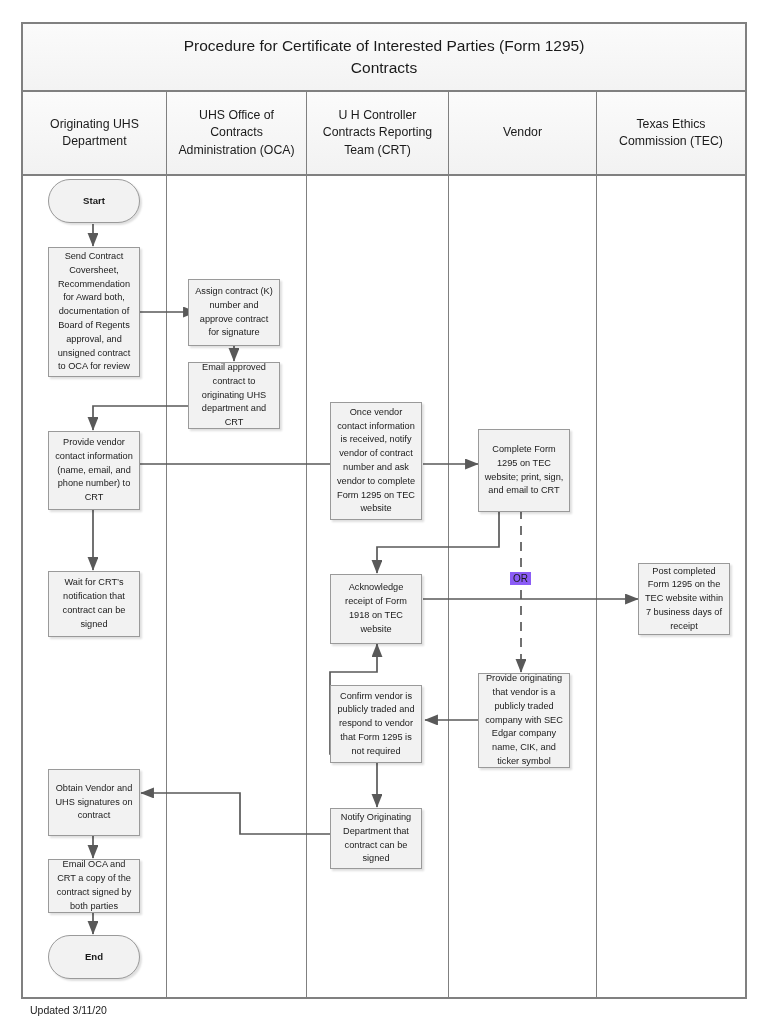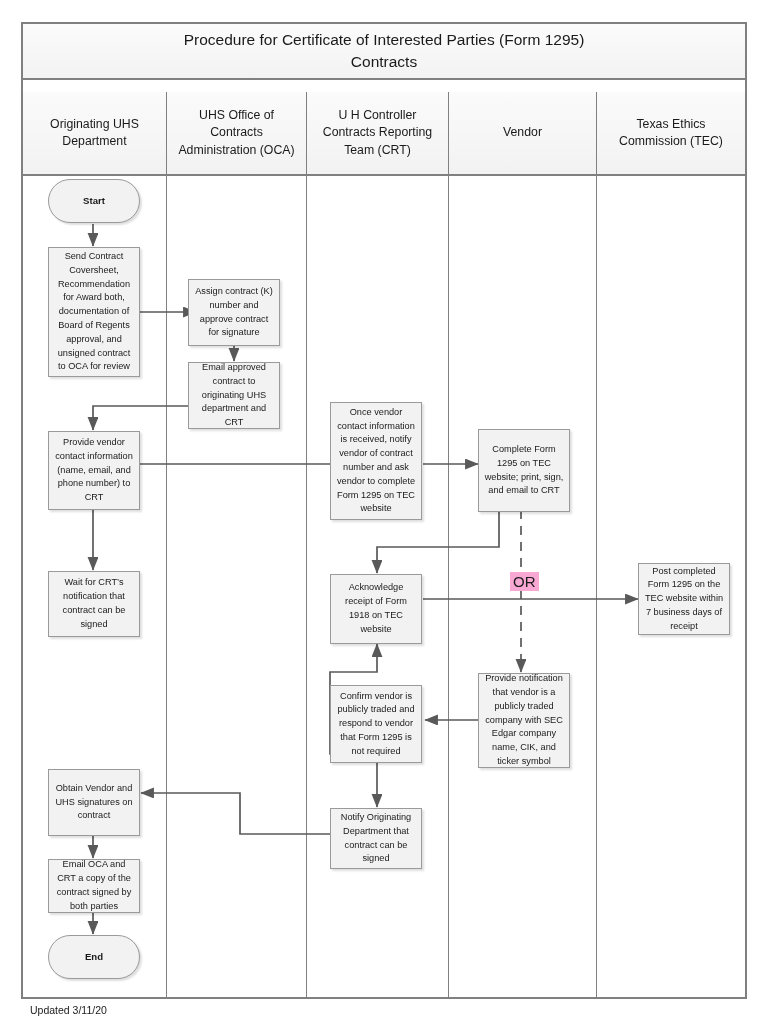--- a/index.html
+++ b/index.html
@@ -28,21 +28,21 @@
     box-sizing: border-box;
     background: #ffffff;
   }
 
   
   #title-band {
     position: absolute;
     left: 0;
     top: 0;
     width: 100%;
-    height: 56px;
+    height: 68px;
     box-sizing: border-box;
     border-bottom: 2px solid #808080;
     background: linear-gradient(#fbfbfb, #f3f3f3);
     display: flex;
     align-items: center;
     justify-content: center;
     text-align: center;
   }
   #title-text {
     font-size: 15.5px;
@@ -121,23 +121,23 @@
     padding: 3px 5px;
     box-shadow: 2px 2px 2px rgba(0,0,0,0.13);
   }
   .node.terminator {
     border-radius: 22px;
     font-size: 9.6px;
     font-weight: bold;
   }
   .or-label {
     position: absolute;
-    font-size: 15px;
-    color: #1a1a1a;
-    background: #f9a8d4;
+    font-size: 10px;
+    color: #1a1a1a;
+    background: #8b5cf6;
     padding: 1px 3px;
   }
 
   
   #footer-note {
     position: absolute;
     left: 30px;
     top: 1004px;
     font-size: 10.5px;
     color: #1a1a1a;
@@ -241,21 +241,21 @@
   <div class="node" style="left:307px; top:378px; width:92px; height:118px;">Once vendor contact information is received, notify vendor of contract number and ask vendor to complete Form 1295 on TEC website</div>
 
   <div class="node" style="left:307px; top:550px; width:92px; height:70px;">Acknowledge receipt of Form 1918 on TEC website</div>
 
   <div class="node" style="left:307px; top:661px; width:92px; height:78px;">Confirm vendor is publicly traded and respond to vendor that Form 1295 is not required</div>
 
   <div class="node" style="left:307px; top:784px; width:92px; height:61px;">Notify Originating Department that contract can be signed</div>
 
   <div class="node" style="left:455px; top:405px; width:92px; height:83px;">Complete Form 1295 on TEC website; print, sign, and email to CRT</div>
 
-  <div class="node" style="left:455px; top:649px; width:92px; height:95px;">Provide notification that vendor is a publicly traded company with SEC Edgar company name, CIK, and ticker symbol</div>
+  <div class="node" style="left:455px; top:649px; width:92px; height:95px;">Provide originating that vendor is a publicly traded company with SEC Edgar company name, CIK, and ticker symbol</div>
 
   <div class="node" style="left:615px; top:539px; width:92px; height:72px;">Post completed Form 1295 on the TEC website within 7 business days of receipt</div>
 
   <div class="or-label" style="left:487px; top:548px;">OR</div>
 
 </div>
 
 <div id="footer-note">Updated 3/11/20</div>
 
 </body></html>

